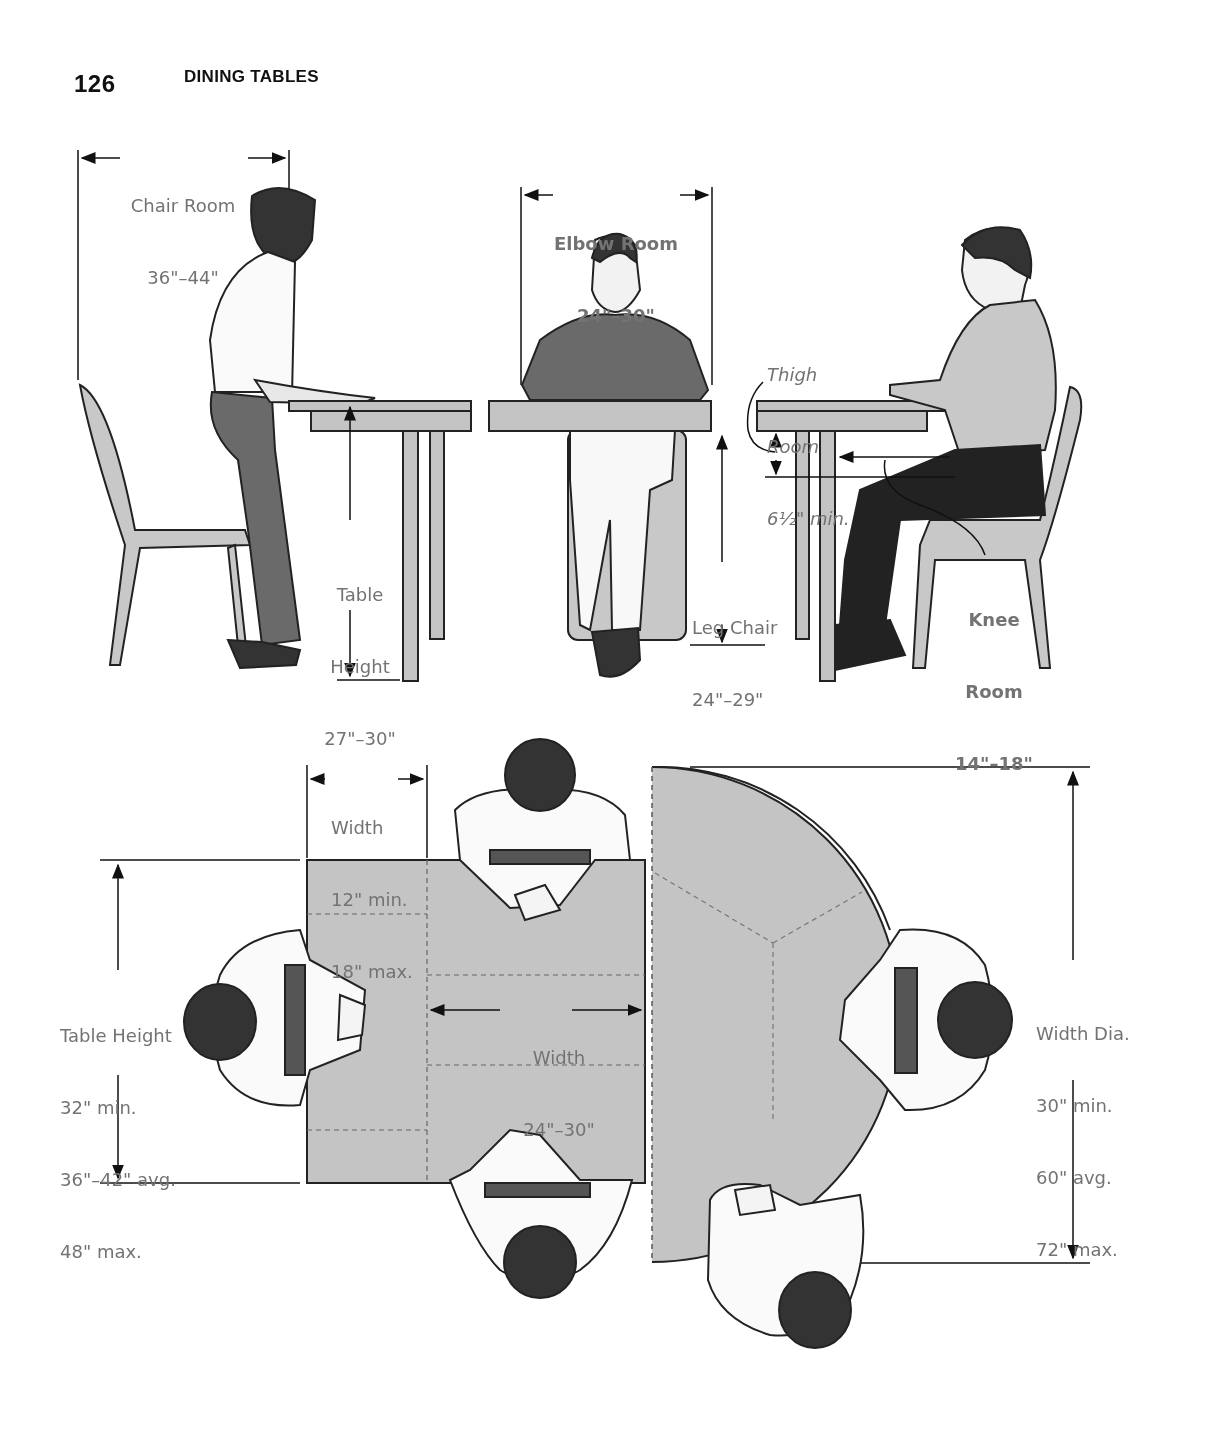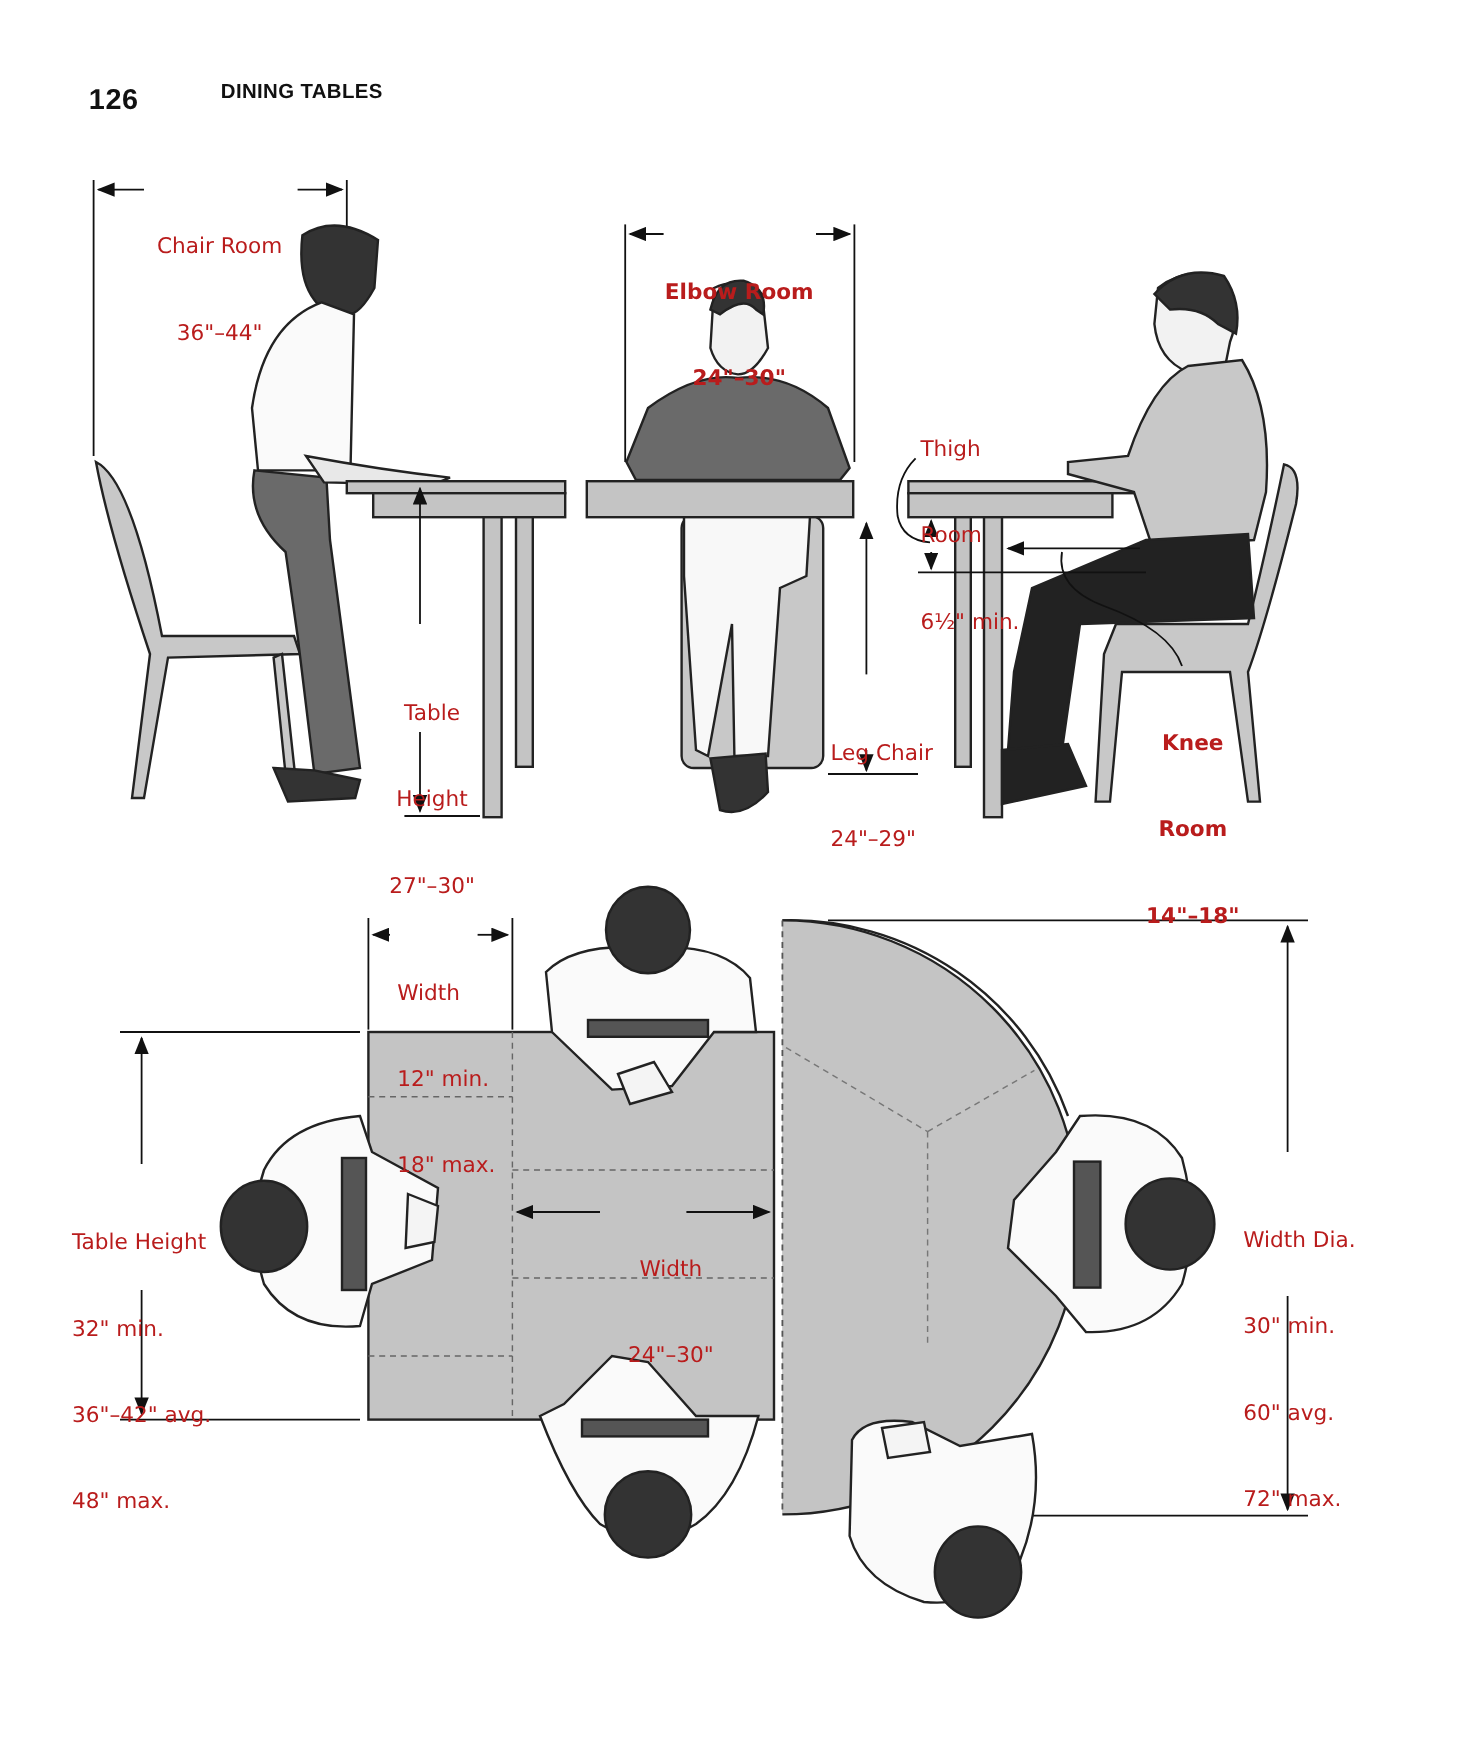--- a/index.html
+++ b/index.html
@@ -1,19 +1,19 @@
 <!DOCTYPE html>
 <html><head>
 <meta charset="utf-8">
 <style>
   html,body{margin:0;padding:0;background:#fff;}
   body{width:1214px;height:1448px;position:relative;overflow:hidden;font-family:"DejaVu Sans","Liberation Sans",sans-serif;color:#111;}
   .hdr-num{position:absolute;left:74px;top:70px;font-family:"Liberation Sans",sans-serif;font-weight:bold;font-size:24px;letter-spacing:0.5px;}
   .hdr-title{position:absolute;left:164px;top:67px;font-family:"Liberation Sans",sans-serif;font-weight:bold;font-size:17px;letter-spacing:0.3px;margin-left:20px;}
-  .lbl{position:absolute;font-size:18px;line-height:24px;white-space:pre;color:#b91c1c;}
+  .lbl{position:absolute;font-size:18px;line-height:24px;white-space:pre;color:#737373;}
   .lbl span{display:block;}
   .c{text-align:center;}
   svg{position:absolute;left:0;top:0;}
 </style>
 </head>
 <body>
 
 <div class="hdr-num">126</div>
 <div class="hdr-title">DINING TABLES</div>
 
@@ -195,21 +195,21 @@
 <div class="lbl c" style="left:118px;top:146px;width:130px;">
   <span>Chair Room</span>
   <span>36"–44"</span>
 </div>
 
 <div class="lbl c" style="left:550px;top:184px;width:132px;font-weight:bold;">
   <span>Elbow Room</span>
   <span>24"–30"</span>
 </div>
 
-<div class="lbl" style="left:767px;top:315px;">
+<div class="lbl" style="left:767px;top:315px;font-style:italic;">
   <span>Thigh</span>
   <span>Room</span>
   <span>6½" min.</span>
 </div>
 
 <div class="lbl c" style="left:318px;top:535px;width:84px;">
   <span>Table</span>
   <span>Height</span>
   <span>27"–30"</span>
 </div>

